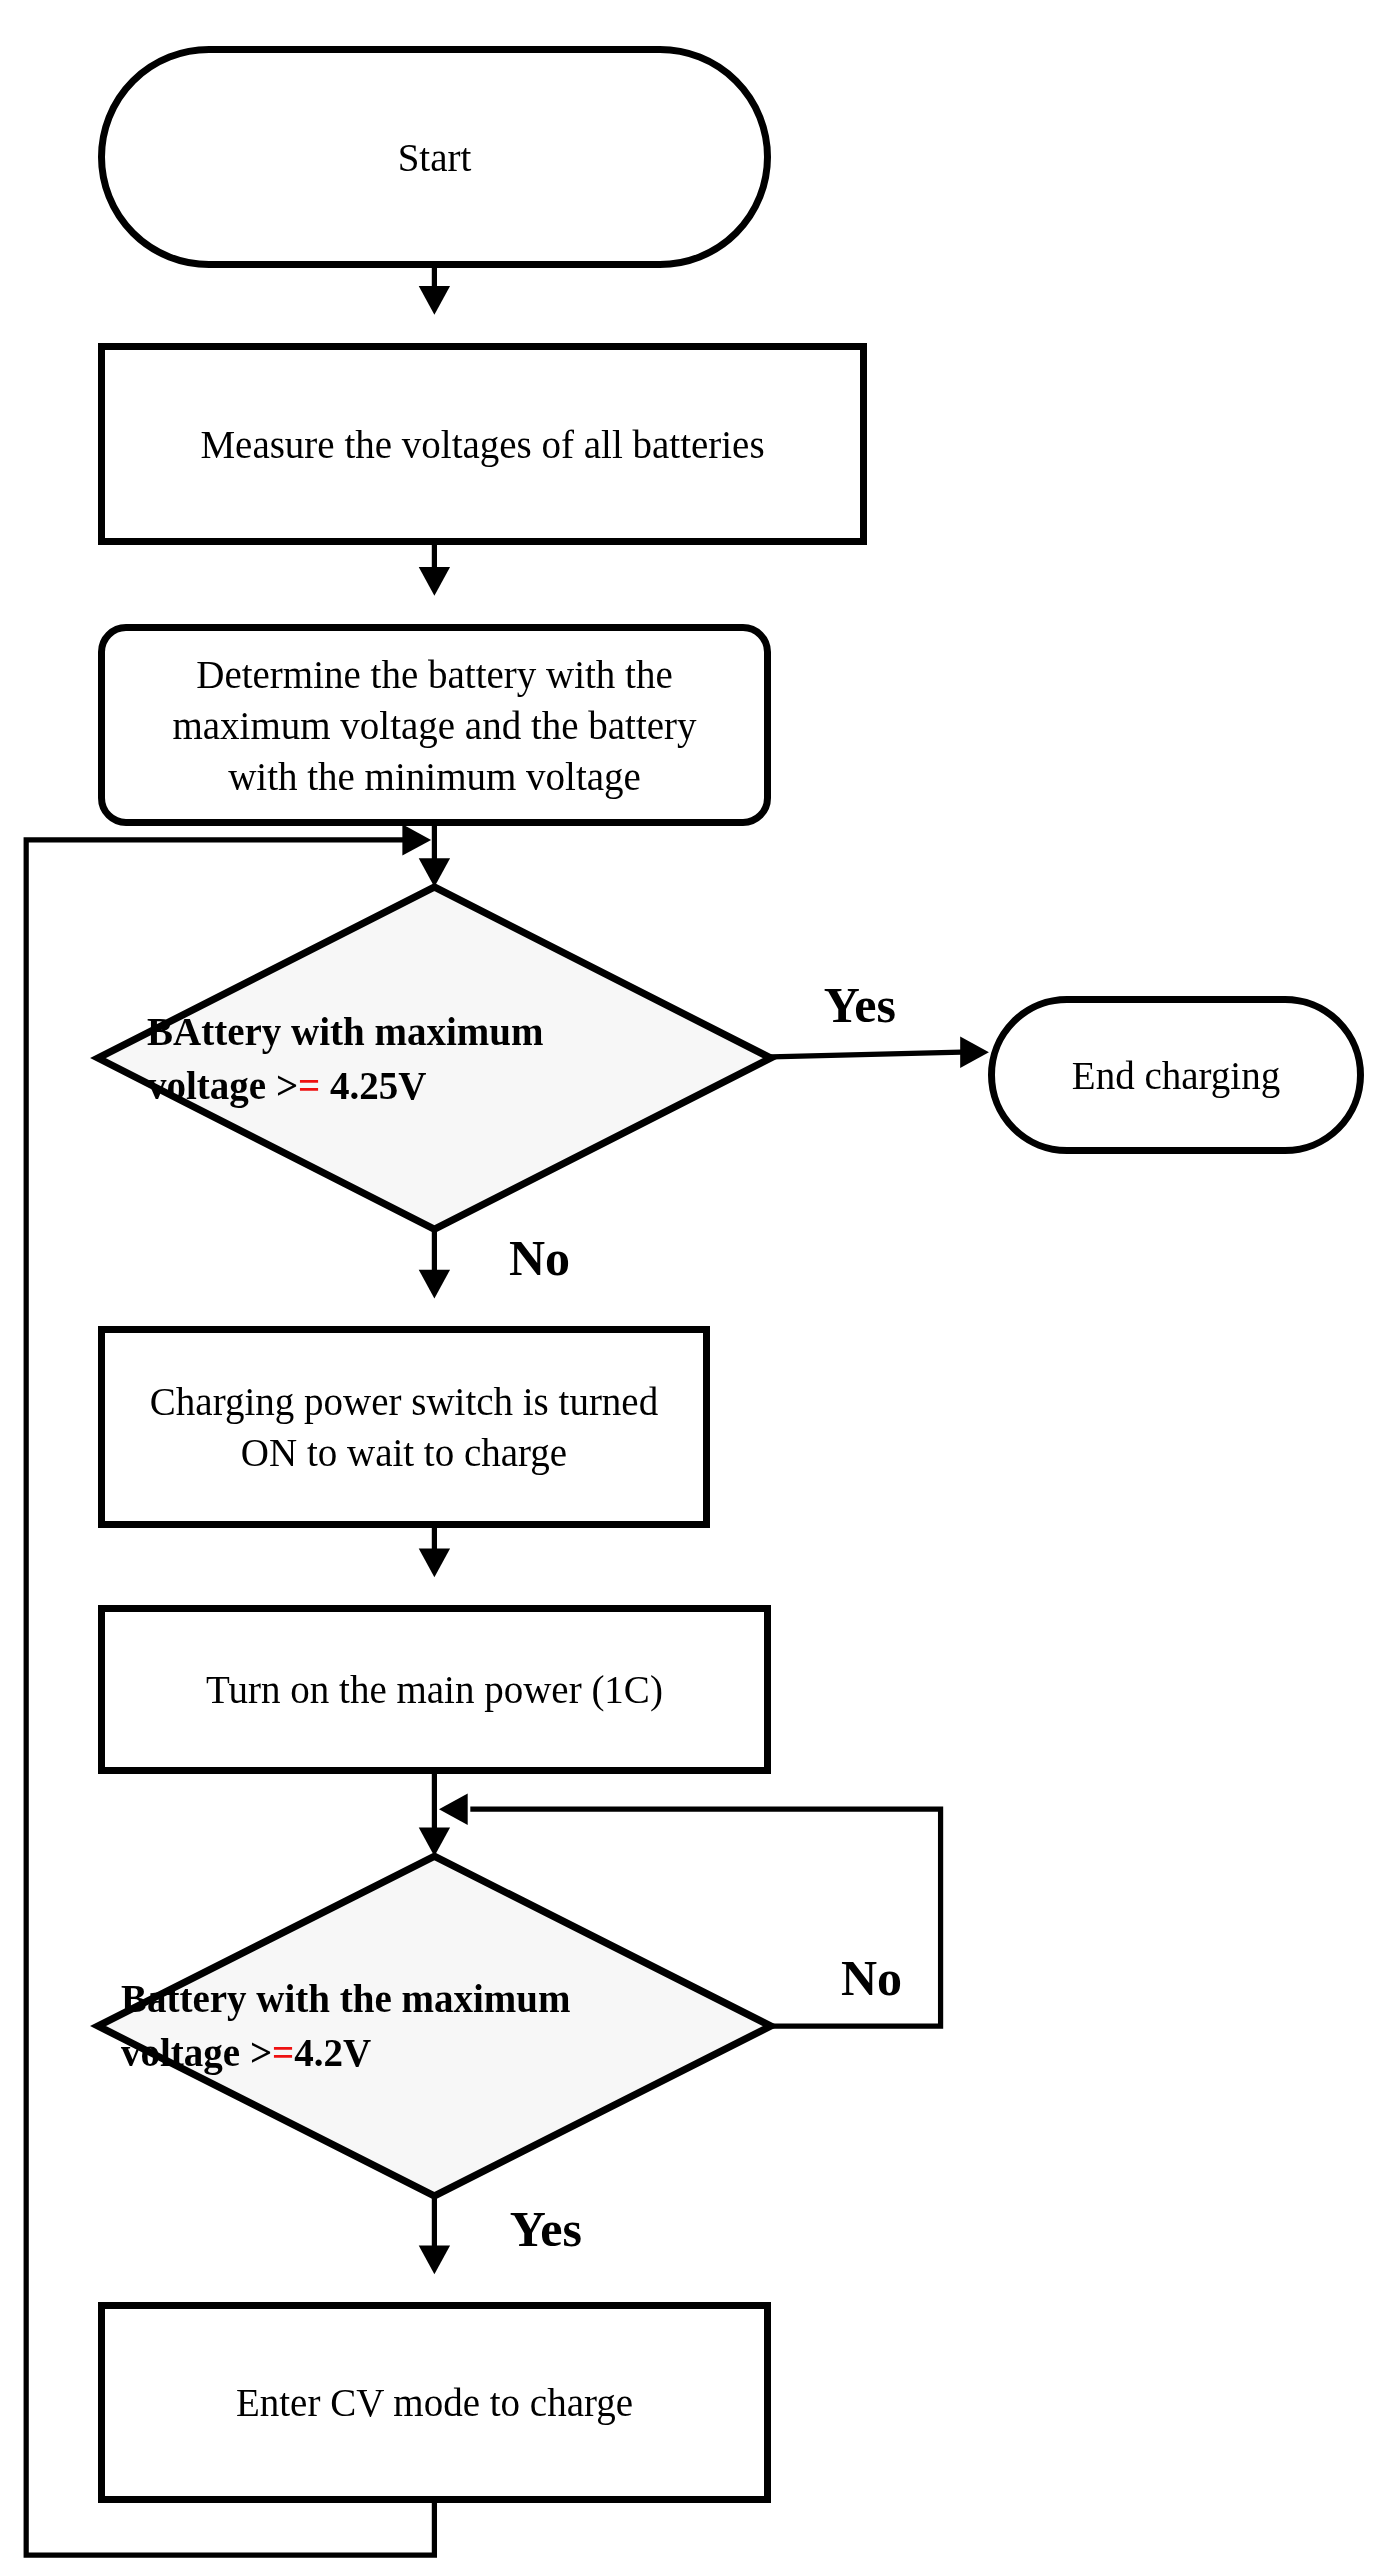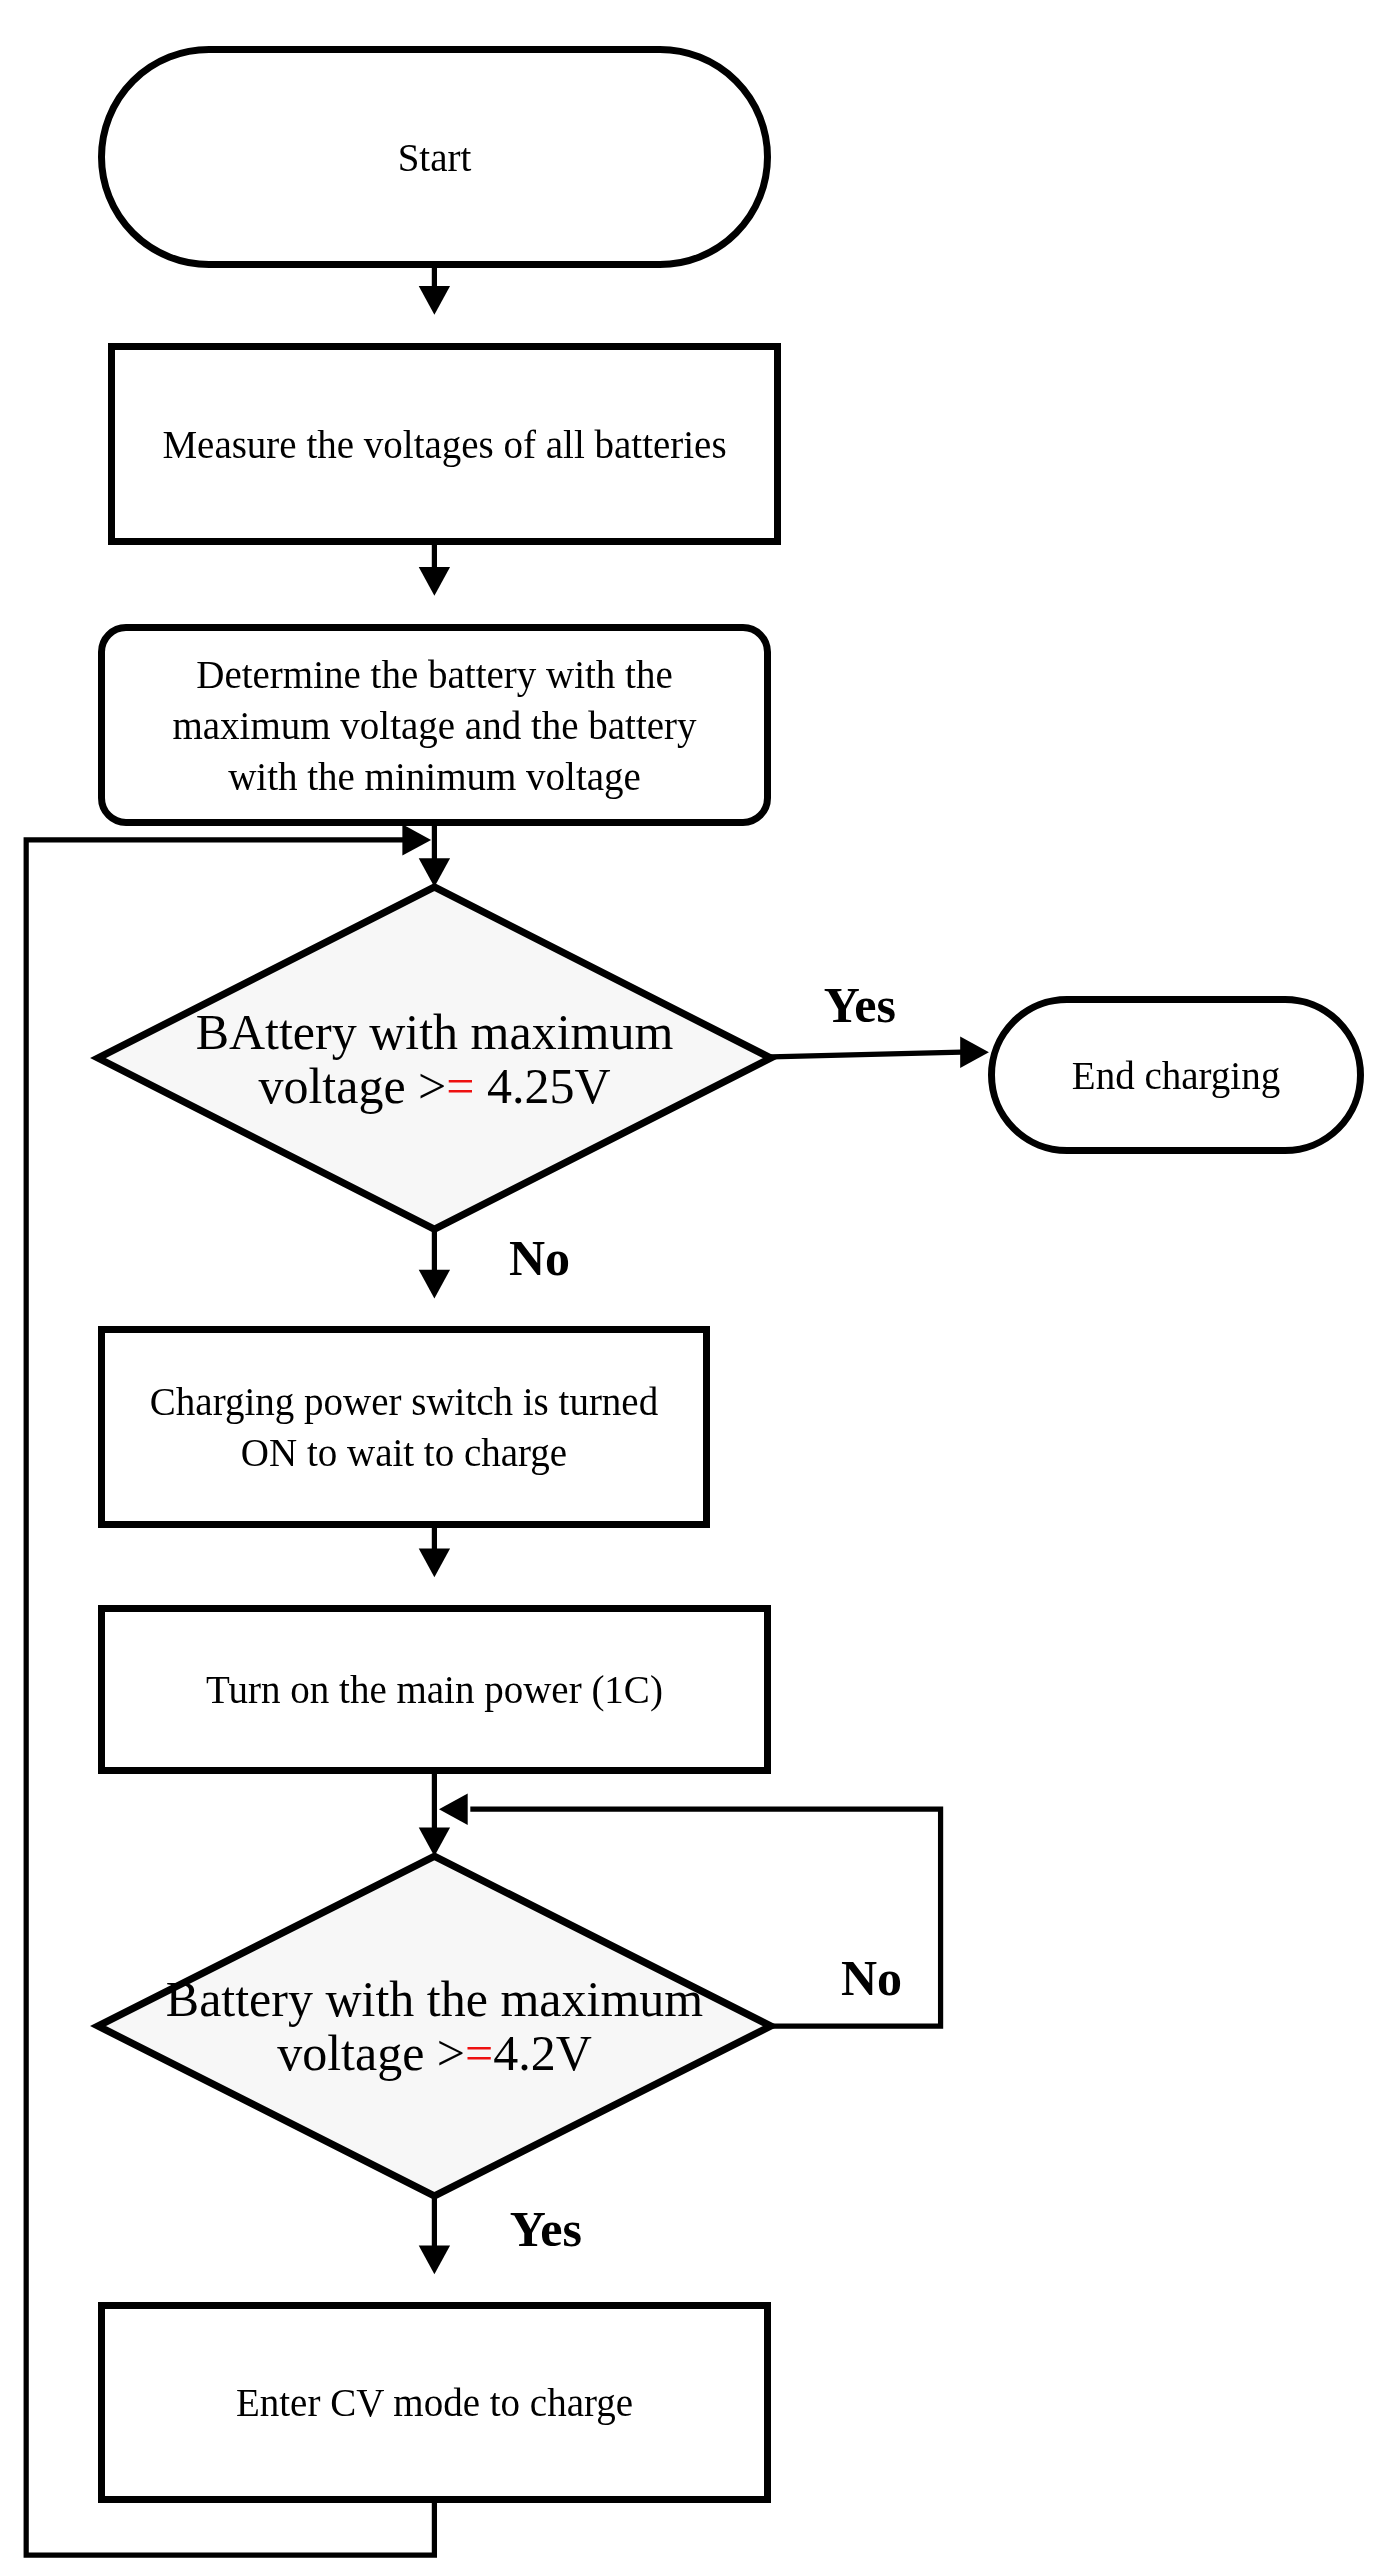--- a/index.html
+++ b/index.html
@@ -23,21 +23,21 @@
   .node{
     position:absolute;box-sizing:border-box;background:var(--box-fill);
     border:7.2px solid var(--line);
     display:flex;flex-direction:column;align-items:center;justify-content:center;
     text-align:center;font-size:39px;line-height:51px;color:var(--text);margin-top:28px;
   }
   .stadium-start{border-radius:111px;}
   .stadium-end{border-radius:79px;}
   .node .ln{padding:0 13px;}
   .dtext{
-    position:absolute;text-align:center;font-size:50px;line-height:54px;color:var(--text);
+    position:absolute;text-align:left;font-size:39px;line-height:54px;color:var(--text);font-weight:bold;
   }
   .dtext span{white-space:pre-wrap;}
   .dtext .eq{color:var(--equals-red);}
   .edge-label{
     position:absolute;font-size:50px;line-height:42px;font-weight:bold;
     text-align:right;color:var(--text);
   }
 </style>
 </head>
 <body>
@@ -69,21 +69,21 @@
     <polygon class="head" points="660,1286 616,1262 616,1310"></polygon>
 
     <polygon class="diamond" points="665,1358 1180,1620 665,1882 150,1620"></polygon>
     <polygon class="diamond" points="665,2842 1180,3102 665,3362 150,3102"></polygon>
   </svg>
 
   <div class="node stadium-start" style="left:98px;top:18.3px;width:673px;height:222px;">
     <div class="ln">Start</div>
   </div>
 
-  <div class="node" style="left:108px;top:315px;width:673px;height:202px;justify-content:center;">
+  <div class="node" style="left:98px;top:315px;width:769px;height:202px;justify-content:center;">
     <div class="ln">Measure the voltages of all batteries</div>
   </div>
 
   <div class="node" style="left:98px;top:596px;width:673px;height:202px;border-radius:28px;">
     <div class="ln">Determine the battery with the</div>
     <div class="ln">maximum voltage and the battery</div>
     <div class="ln">with the minimum voltage</div>
   </div>
 
   <div class="dtext" style="left:147px;top:1005px;width:575px;">

